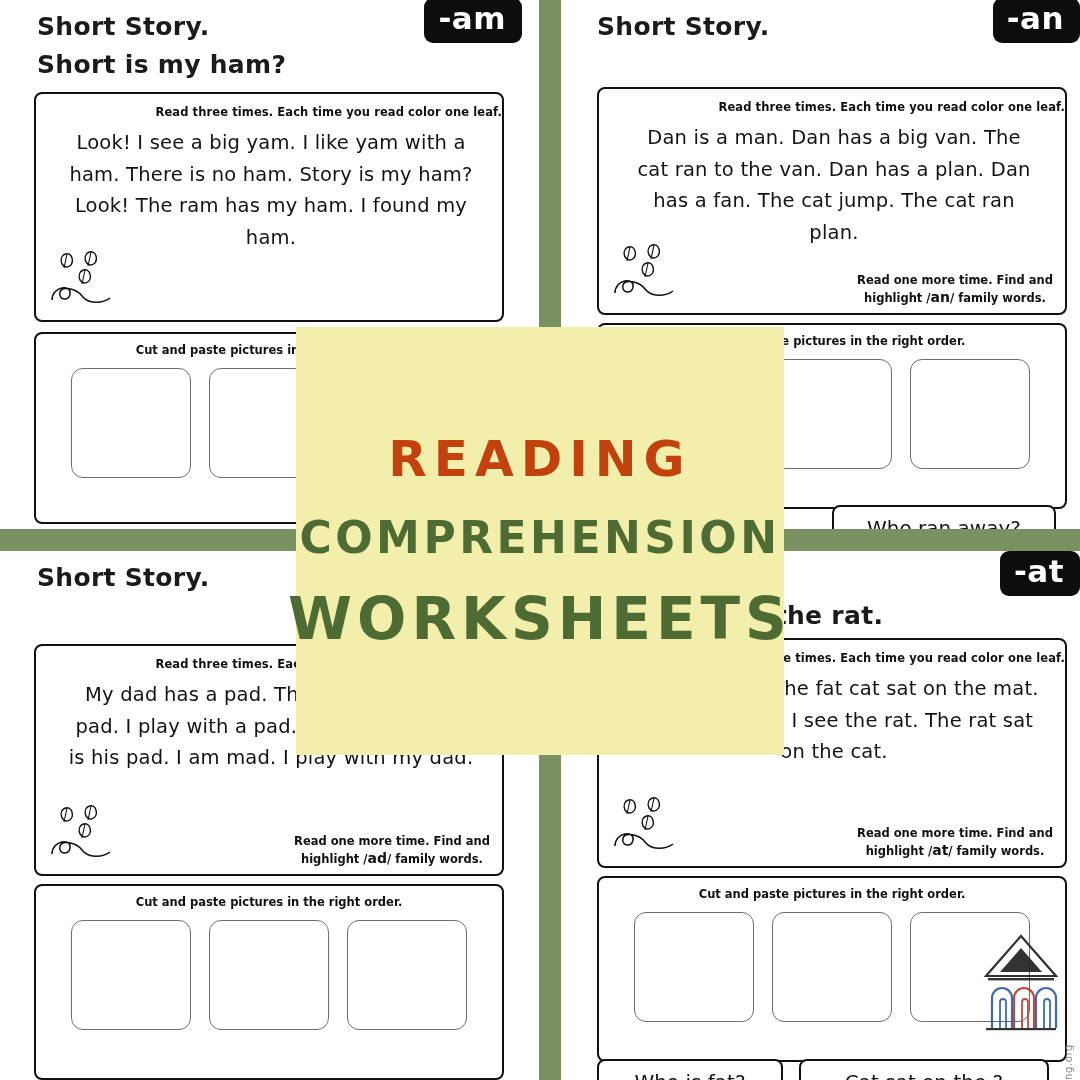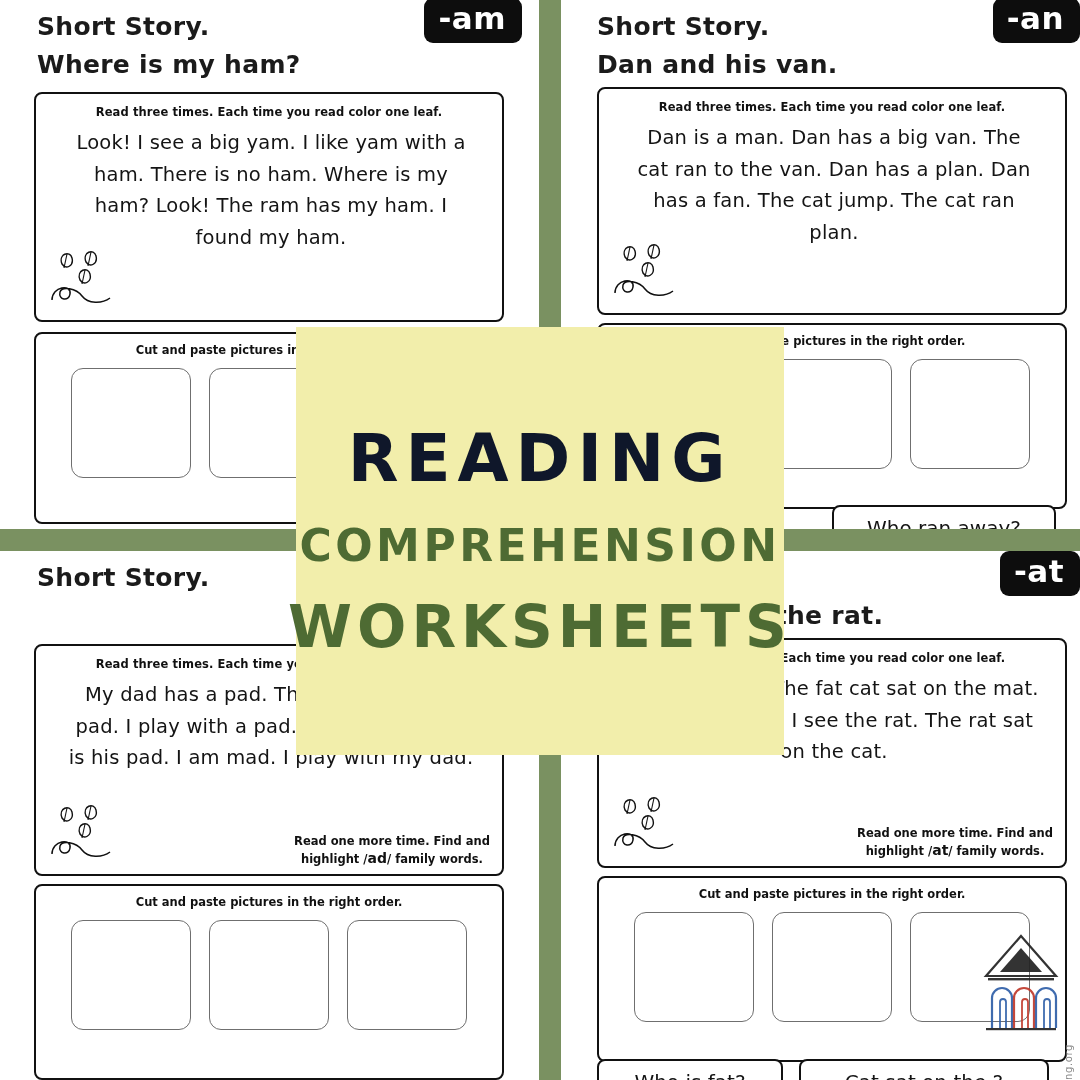--- a/index.html
+++ b/index.html
@@ -82,21 +82,21 @@
 
   
   .story-card {
     position: absolute;
     border: 2px solid #111;
     border-radius: 8px;
     background: #fff;
     box-sizing: border-box;
   }
   .instr-top {
-    text-align: center;
+    text-align: right;
     font-size: 11.5px;
     font-weight: bold;
     color: #111;
     margin-top: 11px;
     letter-spacing: 0.1px;
   }
   .story-text {
     font-family: "DejaVu Sans", sans-serif;
     font-size: 19.5px;
     color: #141414;
@@ -187,22 +187,22 @@
     background: #f2eeab;
     z-index: 20;
     display: flex;
     flex-direction: column;
     align-items: center;
     justify-content: center;
   }
   .ov-line1 {
     font-family: "DejaVu Sans", sans-serif;
     font-weight: bold;
-    font-size: 66px;
-    color: #0f172a;
+    font-size: 50px;
+    color: #c2410c;
     letter-spacing: 7px;
     line-height: 1;
   }
   .ov-line2 {
     font-family: "DejaVu Sans", sans-serif;
     font-weight: bold;
     font-size: 44px;
     color: #4e6b33;
     letter-spacing: 3.5px;
     line-height: 1;
@@ -243,26 +243,26 @@
 </style>
 </head>
 <body>
 
 <div class="stage">
 
   <div class="sheet" id="sheet-tl">
     <div class="ws">
       <div class="ws-title title-pos-tl">
         <span class="line1">Short Story.</span>
-        <span class="line2">Where is my ham?</span>
+        <span class="line2">Short is my ham?</span>
       </div>
 
       <div class="story-card" style="left:34px; top:92px; width:470px; height:230px;">
         <div class="instr-top">Read three times. Each time you read color one leaf.</div>
-        <div class="story-text">Look! I see a big yam. I like yam with a ham. There is no ham. Where is my ham? Look! The ram has my ham. I found my ham.</div>
+        <div class="story-text">Look! I see a big yam. I like yam with a ham. There is no ham. Story is my ham? Look! The ram has my ham. I found my ham.</div>
         <svg class="doodle" viewBox="0 0 86 72">
           <path d="M14 22 C10 12, 22 8, 24 16 C26 24, 18 28, 14 22 Z" fill="none" stroke="#111" stroke-width="1.4"></path>
           <path d="M19 12 L16 26" stroke="#111" stroke-width="1.1" fill="none"></path>
           <path d="M38 20 C34 10, 46 6, 48 14 C50 22, 42 26, 38 20 Z" fill="none" stroke="#111" stroke-width="1.4"></path>
           <path d="M43 10 L40 24" stroke="#111" stroke-width="1.1" fill="none"></path>
           <path d="M32 38 C28 28, 40 24, 42 32 C44 40, 36 44, 32 38 Z" fill="none" stroke="#111" stroke-width="1.4"></path>
           <path d="M37 28 L34 42" stroke="#111" stroke-width="1.1" fill="none"></path>
           <path d="M4 58 C4 44, 24 42, 22 52 C21 60, 10 58, 12 50 C14 44, 28 46, 34 54 C40 62, 54 62, 62 56" fill="none" stroke="#111" stroke-width="1.5"></path>
         </svg>
       </div>
@@ -276,35 +276,37 @@
         </div>
       </div>
     </div>
     <div class="family-tag tag-tl">-am</div>
   </div>
 
   <div class="sheet" id="sheet-tr">
     <div class="ws">
       <div class="ws-title title-pos-tr">
         <span class="line1">Short Story.</span>
-        <span class="line2">Dan and his van.</span>
       </div>
 
       <div class="story-card" style="left:37px; top:87px; width:470px; height:228px;">
         <div class="instr-top">Read three times. Each time you read color one leaf.</div>
         <div class="story-text">Dan is a man. Dan has a big van. The cat ran to the van. Dan has a plan. Dan has a fan. The cat jump. The cat ran plan.</div>
         <svg class="doodle" viewBox="0 0 86 72">
           <path d="M14 22 C10 12, 22 8, 24 16 C26 24, 18 28, 14 22 Z" fill="none" stroke="#111" stroke-width="1.4"></path>
           <path d="M19 12 L16 26" stroke="#111" stroke-width="1.1" fill="none"></path>
           <path d="M38 20 C34 10, 46 6, 48 14 C50 22, 42 26, 38 20 Z" fill="none" stroke="#111" stroke-width="1.4"></path>
           <path d="M43 10 L40 24" stroke="#111" stroke-width="1.1" fill="none"></path>
           <path d="M32 38 C28 28, 40 24, 42 32 C44 40, 36 44, 32 38 Z" fill="none" stroke="#111" stroke-width="1.4"></path>
           <path d="M37 28 L34 42" stroke="#111" stroke-width="1.1" fill="none"></path>
           <path d="M4 58 C4 44, 24 42, 22 52 C21 60, 10 58, 12 50 C14 44, 28 46, 34 54 C40 62, 54 62, 62 56" fill="none" stroke="#111" stroke-width="1.5"></path>
         </svg>
+        <div class="instr-bottom">
+          <span>Read one more time. Find and highlight /</span><span class="fam">an</span><span>/ family words.</span>
+        </div>
       </div>
 
       <div class="paste-card" style="left:37px; top:323px; width:470px; height:186px;">
         <div class="paste-instr">Cut and paste pictures in the right order.</div>
         <div class="boxes">
           <div class="pbox"></div>
           <div class="pbox"></div>
           <div class="pbox"></div>
         </div>
       </div>

